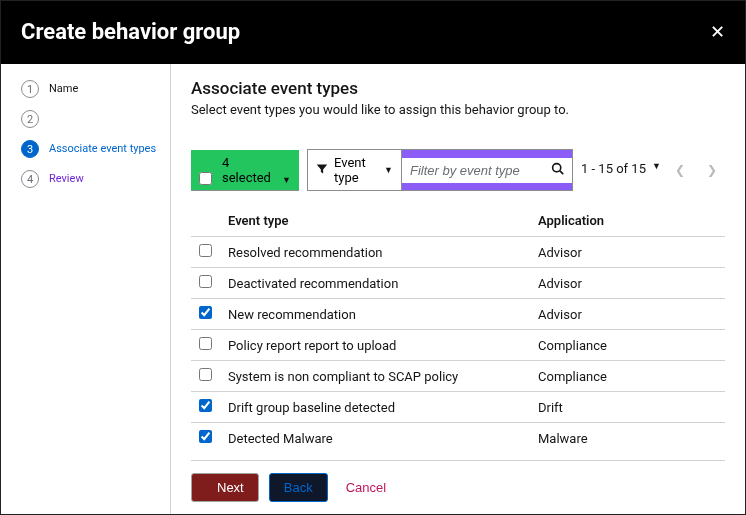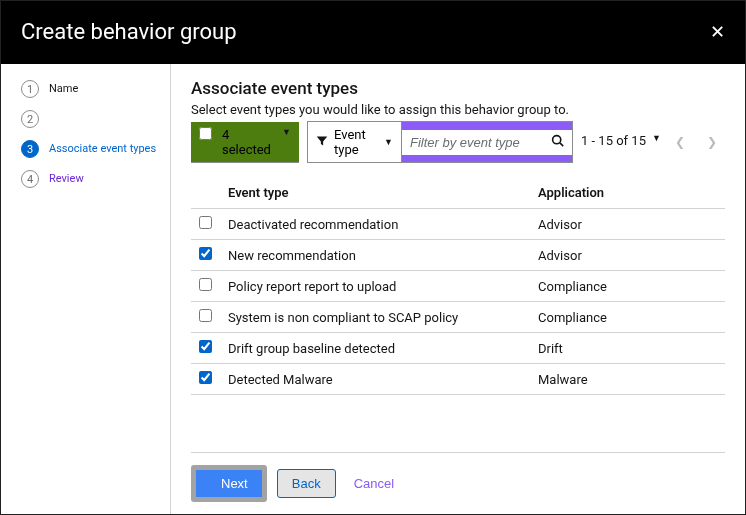--- a/index.html
+++ b/index.html
@@ -21,21 +21,21 @@
   .modal-header {
     background: #000;
     color: #fff;
     padding: 18px 20px 20px 20px;
     display: flex;
     justify-content: space-between;
     align-items: center;
   }
   .modal-title {
     font-size: 22px;
-    font-weight: 400;
+    font-weight: 700;
   }
   .close-btn {
     color: #fff;
     font-size: 18px;
     cursor: pointer;
     background: none;
     border: none;
     line-height: 1;
   }
   .modal-body {
@@ -90,36 +90,36 @@
   }
   .section-title {
     font-size: 17px;
     font-weight: 500;
     color: #151515;
     margin-bottom: 4px;
   }
   .section-desc {
     font-size: 13px;
     color: #151515;
-    margin-bottom: 4px;
+    margin-bottom: 32px;
   }
   .toolbar {
     display: flex;
     align-items: center;
     gap: 8px;
     margin-bottom: 14px;
     flex-wrap: nowrap;
   }
   .select-control {
     display: flex;
-    align-items: flex-start;
+    align-items: flex-end;
     border-bottom: 1px solid #8a8d90;
     padding: 5px 8px 5px 8px;
     font-size: 13px;
-    background: #4d7c0f;
+    background: #22c55e;
     cursor: pointer;
     gap: 6px;
   }
   .select-control input[type="checkbox"] { margin-right: 4px; }
   .caret {
     font-size: 9px;
     color: #151515;
   }
   .filter-dropdown {
     display: flex;
@@ -207,34 +207,34 @@
     gap: 10px;
     align-items: center;
   }
   .btn {
     padding: 6px 14px;
     font-size: 13px;
     border-radius: 3px;
     cursor: pointer;
   }
   .btn-primary {
-    background: #3b82f6;
+    background: #7f1d1d;
     color: #fff;
-    border: 5px solid #a3a3a3;
+    border: 1px solid #a3a3a3;
     padding-left: 25px;
   }
   .btn-secondary {
-    background: #e5e5e5;
+    background: #0f172a;
     color: #0066cc;
     border: 1px solid #0066cc;
   }
   .btn-link {
     background: none;
     border: none;
-    color: #8b5cf6;
+    color: #be185d;
     padding: 6px 8px;
   }
   .funnel-icon svg { width: 12px; height: 12px; }
   .scroll-area {
     flex: 1;
     overflow-y: hidden;
   }
 </style>
 </head>
 <body>
@@ -311,20 +311,25 @@
           <thead>
             <tr>
               <th class="chk-col"></th>
               <th>Event type</th>
               <th class="app-col">Application</th>
             </tr>
           </thead>
           <tbody id="table-body">
               <tr>
                 <td class="chk-col"><input type="checkbox" style=""></td>
+                <td>Resolved recommendation</td>
+                <td>Advisor</td>
+              </tr>
+              <tr>
+                <td class="chk-col"><input type="checkbox" style=""></td>
                 <td>Deactivated recommendation</td>
                 <td>Advisor</td>
               </tr>
               <tr>
                 <td class="chk-col"><input type="checkbox" checked="" style=""></td>
                 <td>New recommendation</td>
                 <td>Advisor</td>
               </tr>
               <tr>
                 <td class="chk-col"><input type="checkbox" style=""></td>

